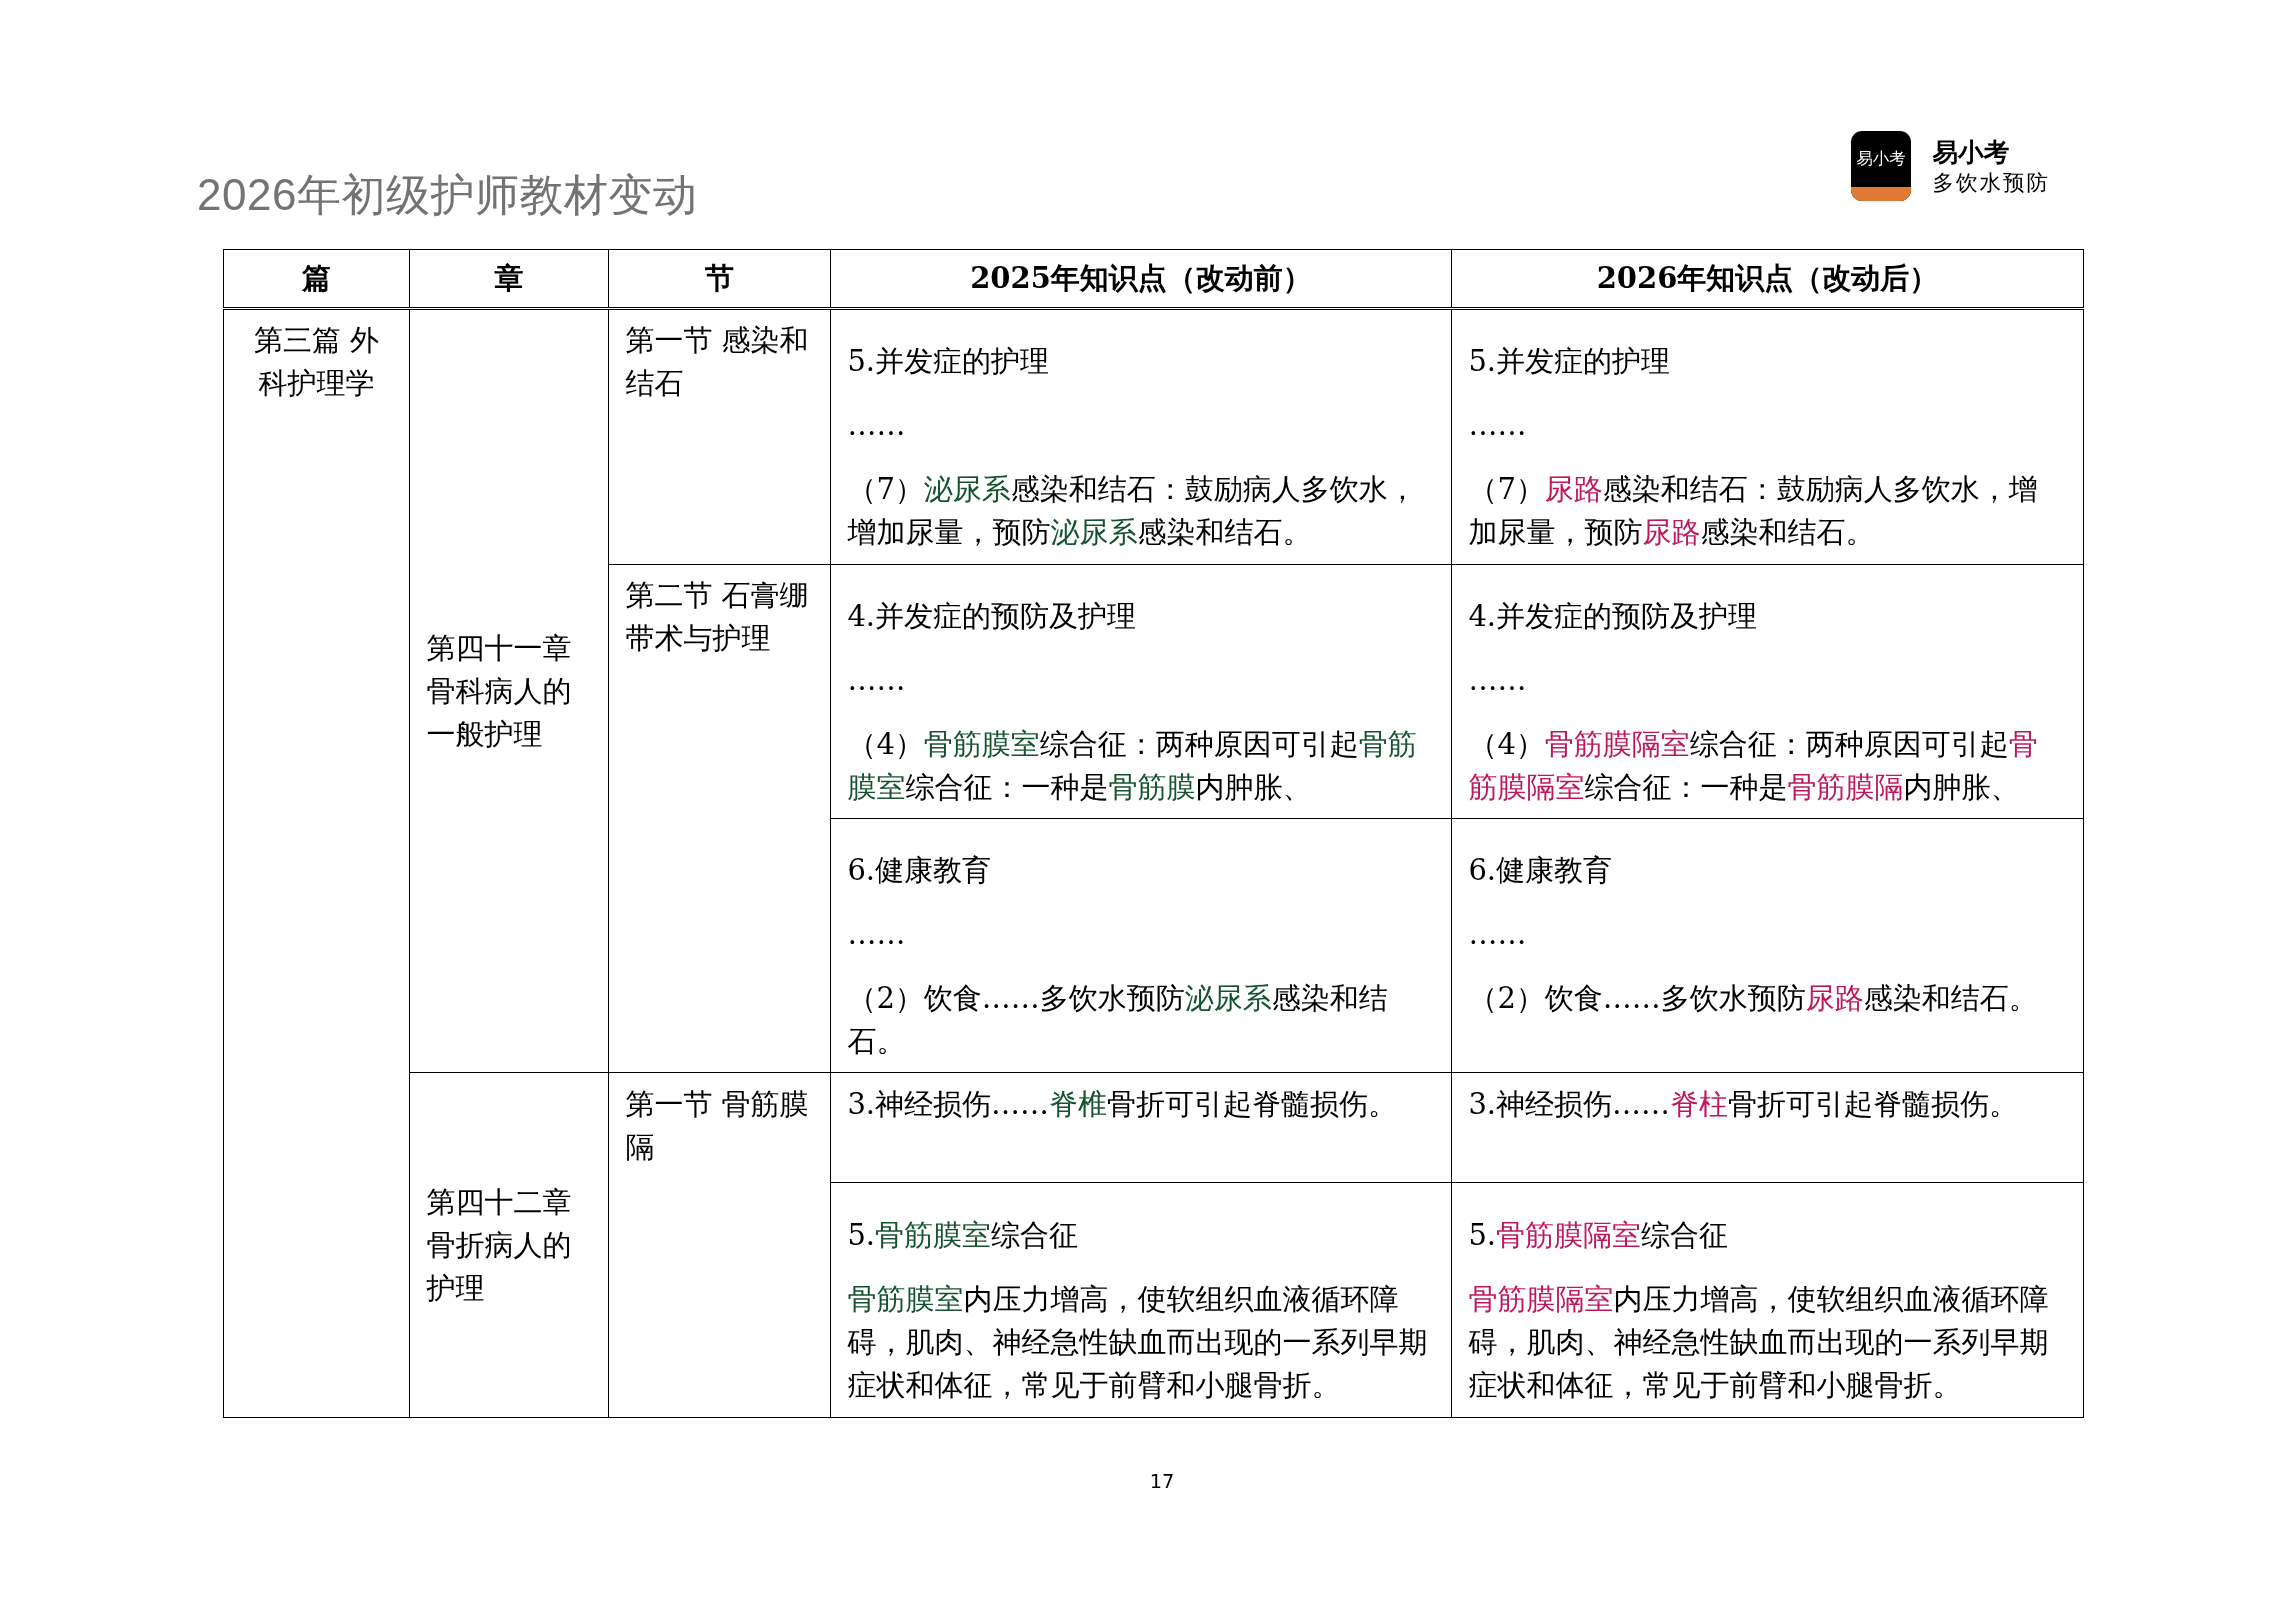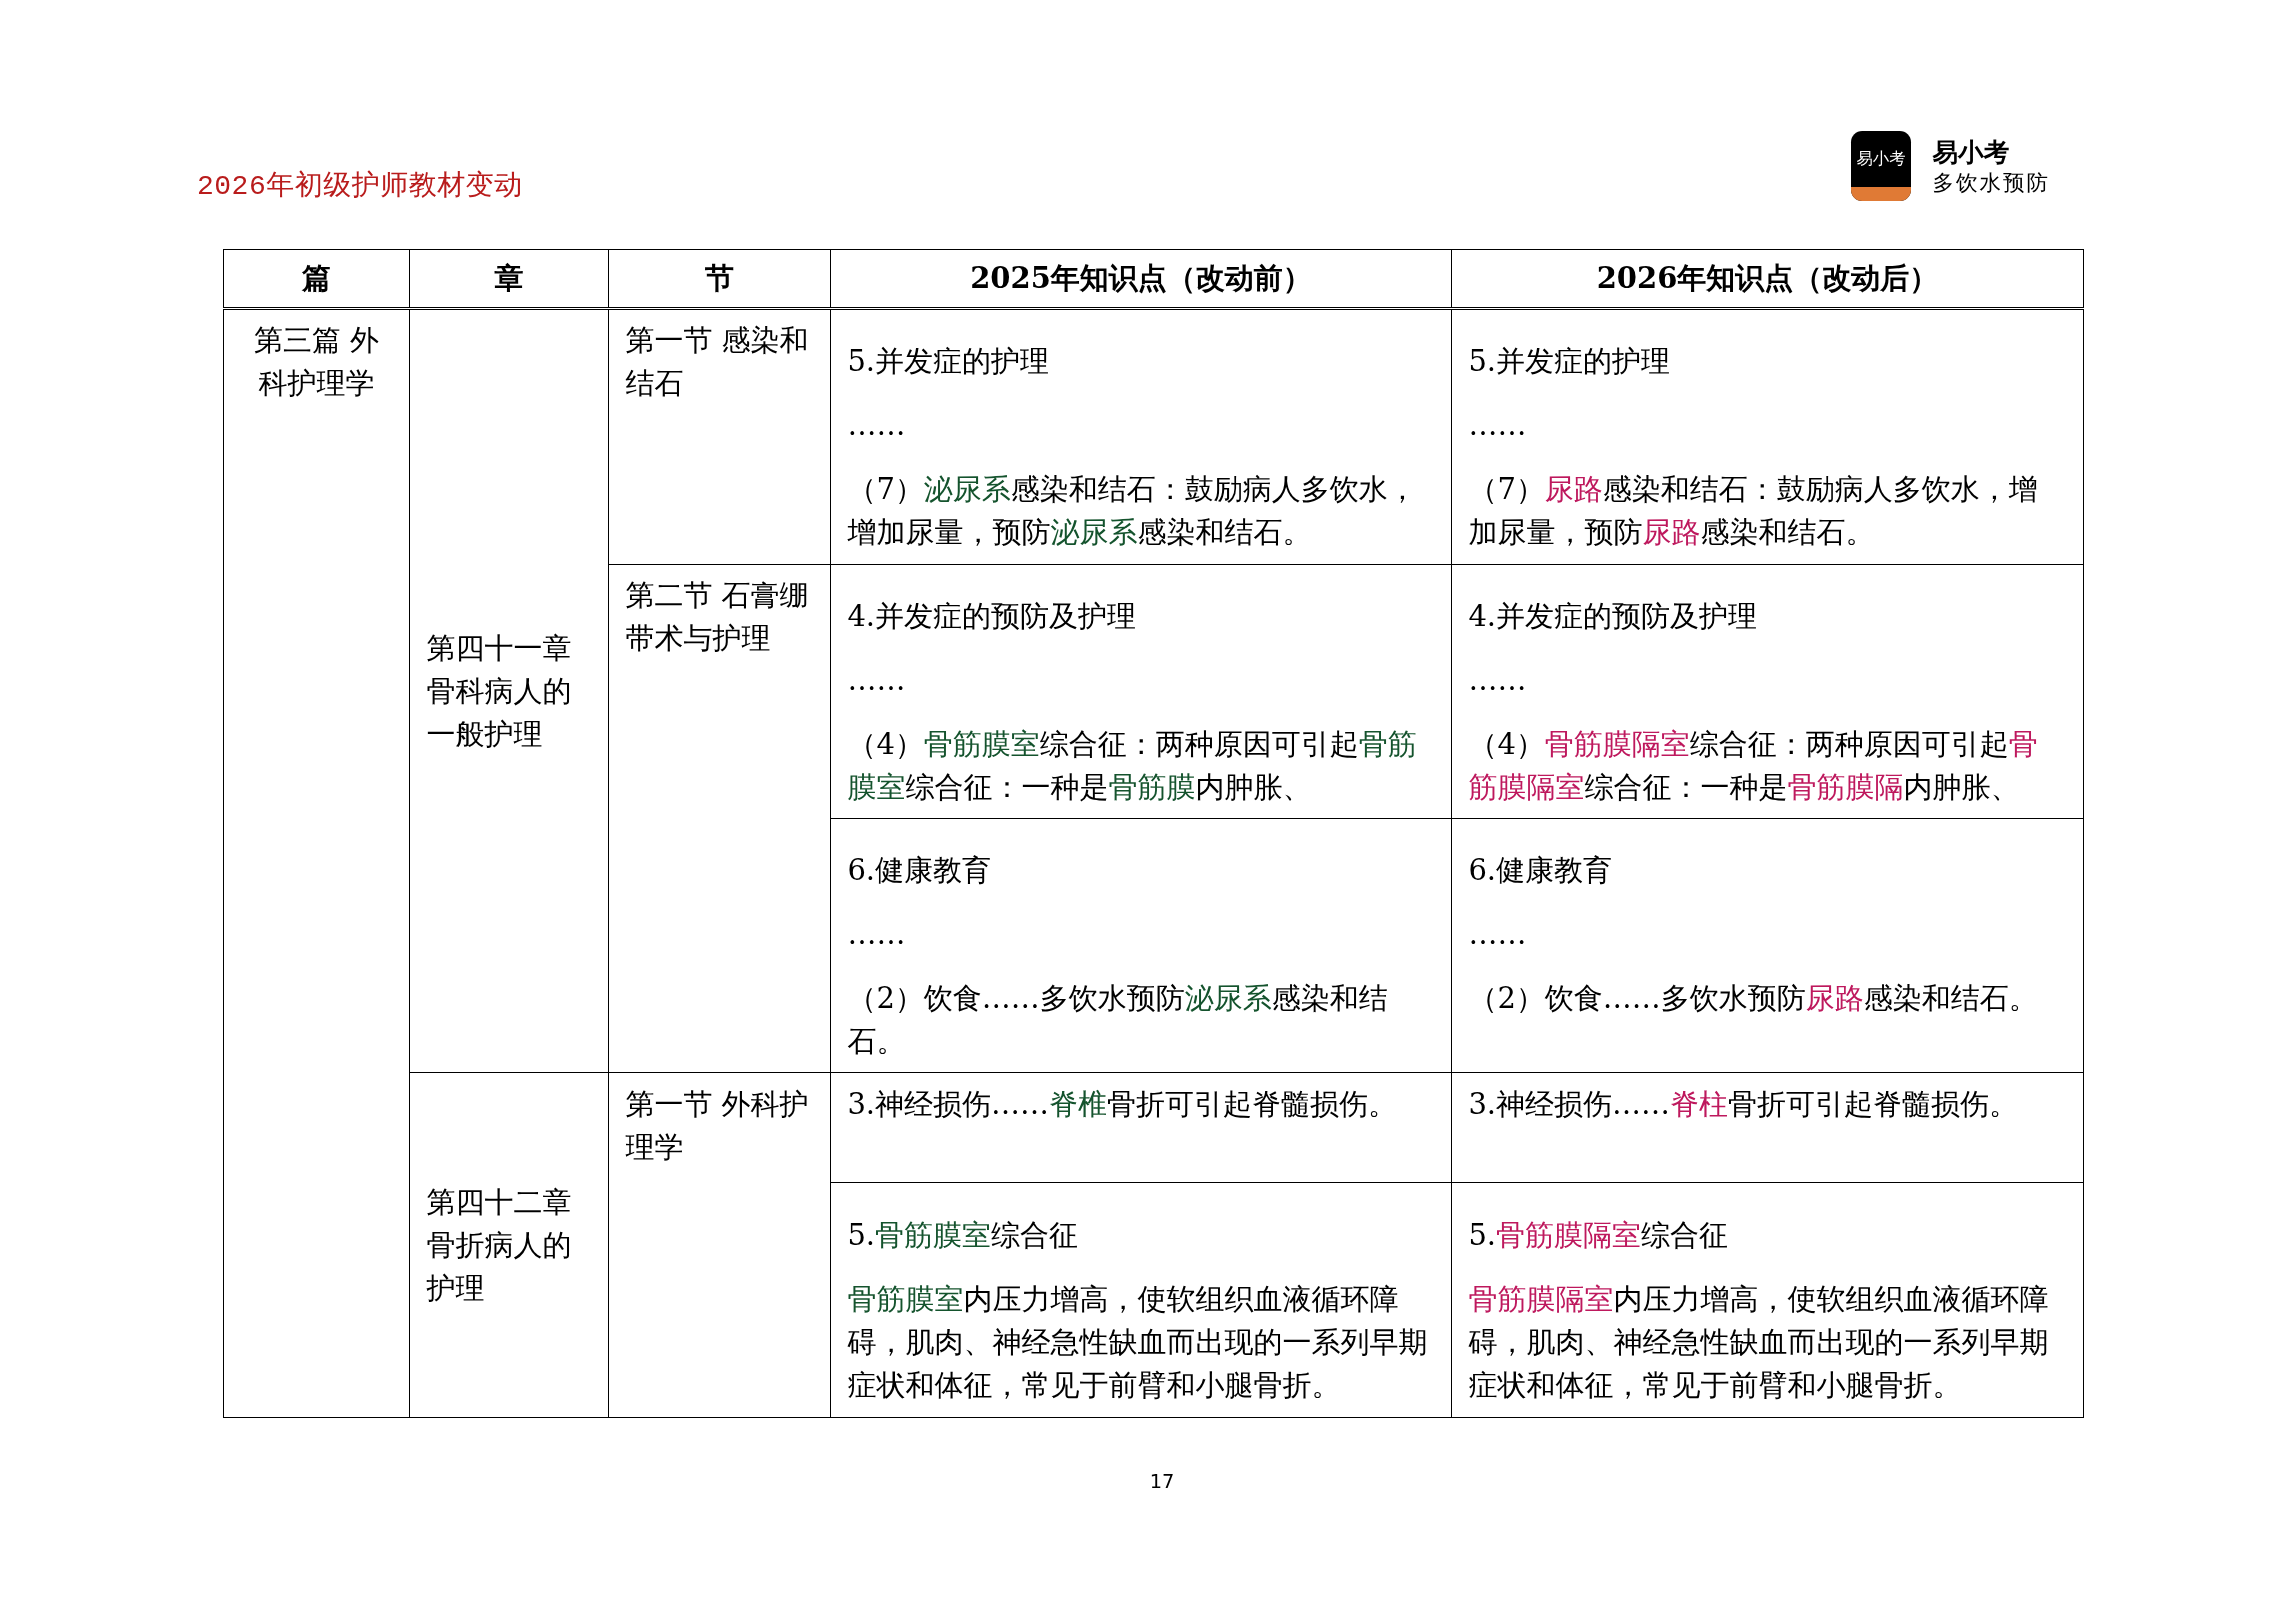--- a/index.html
+++ b/index.html
@@ -3,22 +3,22 @@
 <meta charset="utf-8">
 <style>
   html, body { margin: 0; padding: 0; background: #ffffff; }
   body {
     width: 2295px; height: 1623px; position: relative; overflow: hidden;
     font-family: "DejaVu Serif", "Liberation Serif", serif;
     color: #000;
   }
   .doc-title {
     position: absolute; left: 197px; top: 166px;
-    font-size: 28px; color: #b91c1c; letter-spacing: 0.5px;
-    font-family: Liberation Mono, monospace;
+    font-size: 44px; color: #737373; letter-spacing: 0.5px;
+    font-family: Liberation Sans, sans-serif;
   }
   .brand {
     position: absolute; left: 1851px; top: 130px; height: 72px;
     display: flex; align-items: center;
   }
   .brand-icon {
     width: 60px; height: 70px; border-radius: 11.2px; overflow: hidden;
     background: #000; position: relative;
   }
   .brand-icon .icon-text {
@@ -129,21 +129,21 @@
       </td>
       <td>
         <span class="line">6.健康教育</span>
         <span class="line">……</span>
         <span class="line"><span>（2）饮食……多饮水预防</span><span class="blue">尿路</span><span>感染和结石。</span></span>
       </td>
     </tr>
 
     <tr style="height:110px">
       <td rowspan="2" class="center">第四十二章 骨折病人的护理</td>
-      <td rowspan="2">第一节 外科护理学</td>
+      <td rowspan="2">第一节 骨筋膜隔</td>
       <td>
         <span>3.神经损伤……</span><span class="red">脊椎</span><span>骨折可引起脊髓损伤。</span>
       </td>
       <td>
         <span>3.神经损伤……</span><span class="blue">脊柱</span><span>骨折可引起脊髓损伤。</span>
       </td>
     </tr>
 
     <tr style="height:235px">
       <td>

